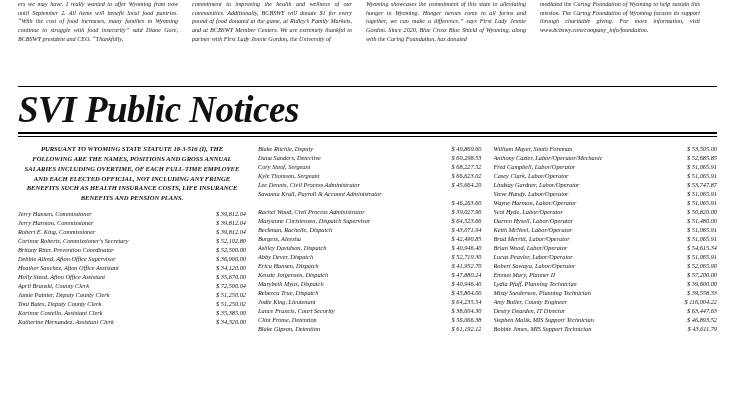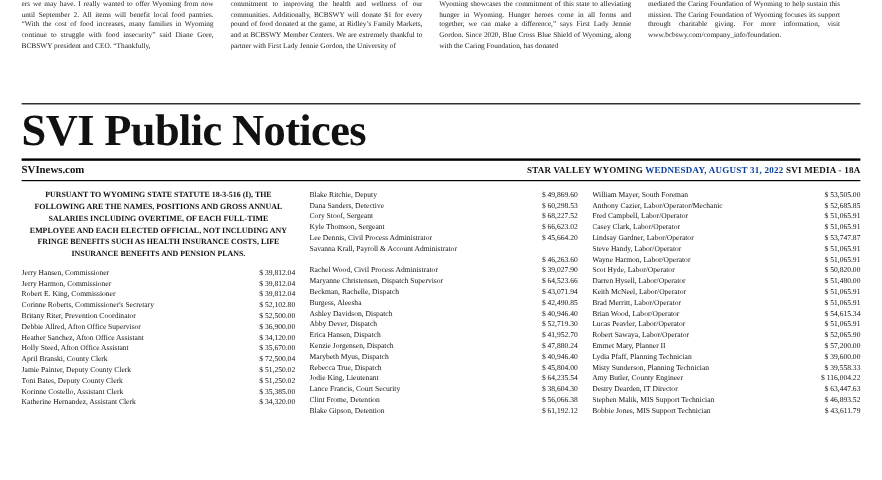--- a/index.html
+++ b/index.html
@@ -3,21 +3,21 @@
 <meta charset="utf-8">
 <style>
   html,body{margin:0;padding:0;}
   body{
     width:735px;height:400px;
     background:#ffffff;
     font-family:"Liberation Serif", serif;
     color:#111;
     overflow:hidden;
   }
-  .page{position:relative;width:735px;height:300px;}
+  .page{position:relative;width:735px;height:300px;font-style:italic;}
 
   
   .topzone{
     display:flex;
     gap:14px;
     padding:0 18px;
     height:86px;
     overflow:hidden;
   }
   .topcol{
@@ -113,30 +113,20 @@
     <div class="topcol">
       <p>mediated the Caring Foundation of Wyoming to help sustain this mission. The Caring Foundation of Wyoming focuses its support through charitable giving. For more information, visit www.bcbswy.com/company_info/foundation.</p>
     </div>
   </div>
 
   <div class="mast-rule-top"></div>
   <div class="masthead">
     <div class="mast-title">SVI Public Notices</div>
   </div>
   <div class="mast-rule-bot"></div>
-  <div class="masthead">
-    <div class="mast-sub">
-      <div class="left">SVInews.com</div>
-      <div class="right">
-        <span>STAR VALLEY WYOMING</span>
-        <span class="date">WEDNESDAY, AUGUST 31, 2022</span>
-        <span>SVI MEDIA - 18A</span>
-      </div>
-    </div>
-  </div>
   <div class="mast-rule-bot2"></div>
 
   <div class="notice">
 
     <div class="ncol first">
       <div class="intro">PURSUANT TO WYOMING STATE STATUTE 18-3-516 (I), THE FOLLOWING ARE THE NAMES, POSITIONS  AND GROSS ANNUAL SALARIES INCLUDING OVERTIME, OF EACH FULL-TIME EMPLOYEE AND EACH ELECTED OFFICIAL, NOT INCLUDING ANY FRINGE BENEFITS SUCH AS HEALTH INSURANCE COSTS, LIFE INSURANCE BENEFITS AND PENSION PLANS.</div>
       <div class="rows">
         <div class="row">
             <span class="nm">Jerry Hansen, Commissioner</span>
             <span class="amt">$ 39,812.04</span>

